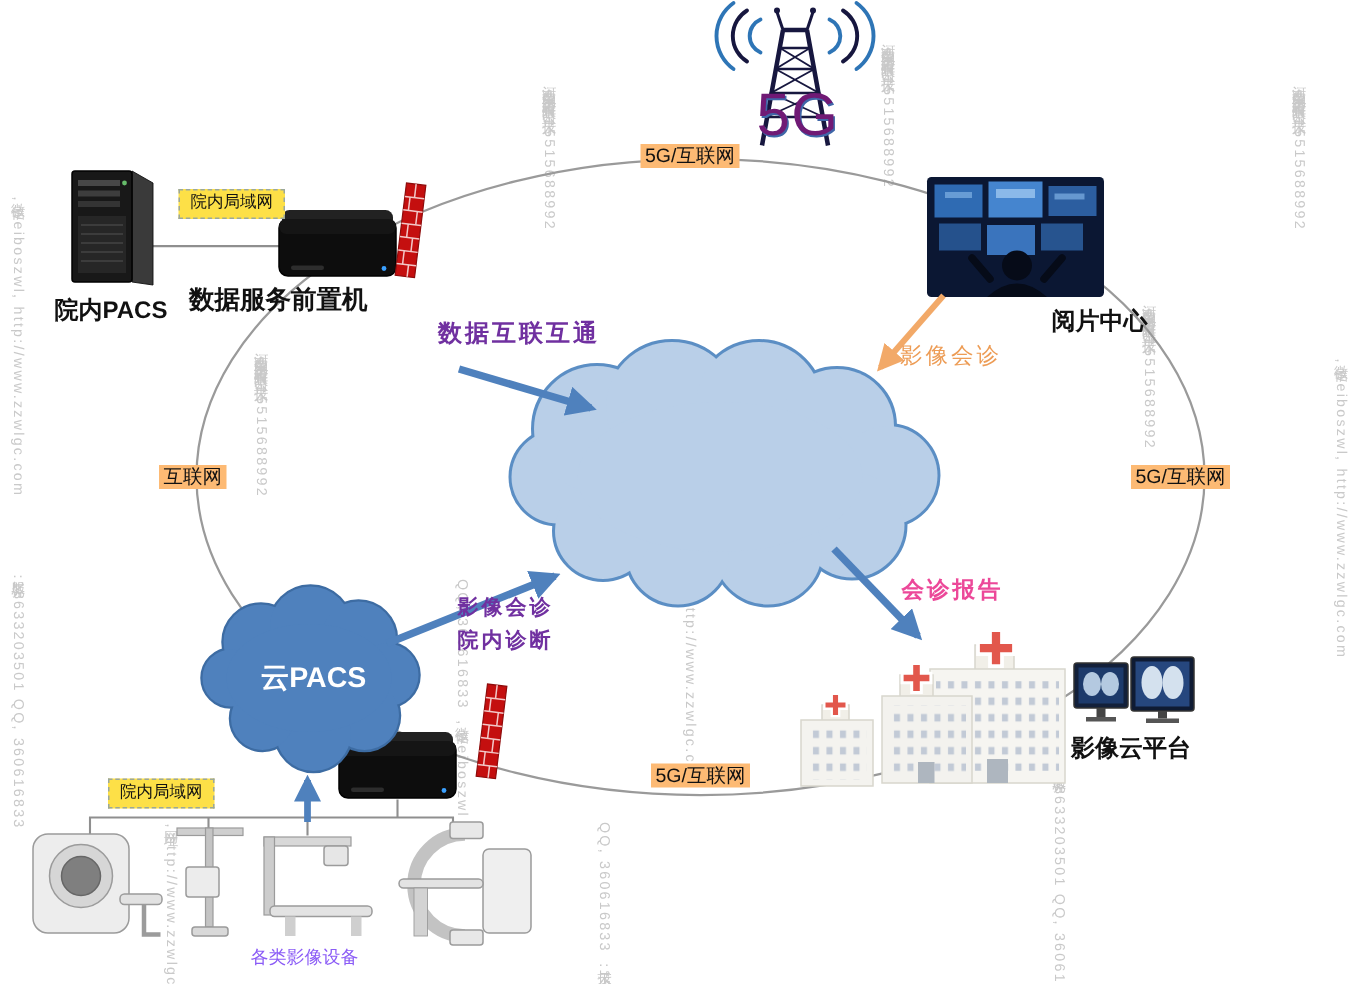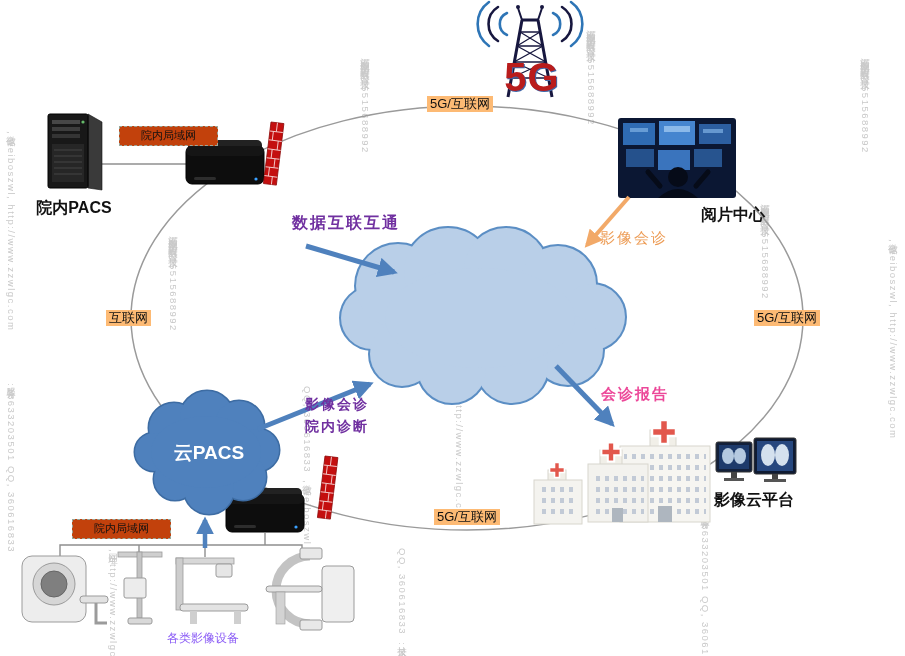--- a/index.html
+++ b/index.html
@@ -4,32 +4,32 @@
 <style>
   html,body{margin:0;padding:0;background:#fff;}
   #stage{
     position:relative;width:905px;height:656px;overflow:hidden;background:#fff;
     font-family:"Liberation Sans","DejaVu Sans",sans-serif;
   }
   #gfx{position:absolute;left:0;top:0;z-index:1;}
   .lbl{position:absolute;z-index:5;color:#111;white-space:nowrap;line-height:1.25;}
   .bold{font-weight:bold;}
   .bg{background:#fdba74;padding:0 3px;}
-  .dashed{border:1px dashed #9ba89b;padding:2px 21px;font-size:11px;background:#c2410c;}
+  .dashed{border:1px dashed #9ba89b;padding:2px 7px;font-size:11px;background:#fde047;}
   .purple{color:#7030a0;letter-spacing:2px;}
   .orange{color:#ed9c55;letter-spacing:2px;}
   .red{color:#ec4899;letter-spacing:2px;}
   .white{color:#fff;}
   .center{text-align:center;}
   .wm{
     position:absolute;z-index:0;writing-mode:vertical-rl;
     font-size:9.5px;color:#c9c9c9;letter-spacing:1.5px;white-space:nowrap;
   }
   .fivegtxt{
-    font-size:40px;font-weight:700;color:#b91c1c;letter-spacing:1px;
+    font-size:40px;font-weight:400;color:#701a75;letter-spacing:1px;
     text-shadow:1px 1px 0 #3f66a8;
   }
 </style>
 </head>
 <body>
 
 <div id="stage">
 
   <div class="wm" style="left:4px;top:128px">微信, weiboszwl, http://www.zzwlgc.com</div>
   <div class="wm" style="left:4px;top:380px">服务:18633203501 QQ, 360616833</div>
@@ -276,20 +276,21 @@
       <line x1="205" y1="548" x2="205" y2="520" stroke="#4f81bd" stroke-width="4.5" marker-end="url(#ab)"></line>
       <line x1="629" y1="197" x2="587" y2="245" stroke="#f2a968" stroke-width="4" marker-end="url(#ao)"></line>
     </g>
   </svg>
 
   <div class="lbl bg" style="left:427px;top:96px;font-size:13px">5G/互联网</div>
   <div class="lbl center fivegtxt" style="left:494px;top:52px;width:76px">5G</div>
 
   <div class="lbl bold center" style="left:26px;top:198px;width:96px;font-size:16px">院内PACS</div>
   <div class="lbl dashed" style="left:119px;top:126px">院内局域网</div>
+  <div class="lbl bold" style="left:126px;top:189px;font-size:17px">数据服务前置机</div>
   <div class="lbl bold" style="left:701px;top:205px;font-size:16px">阅片中心</div>
 
   <div class="lbl bold purple" style="left:292px;top:213px;font-size:16px">数据互联互通</div>
   <div class="lbl orange" style="left:600px;top:229px;font-size:15px">影像会诊</div>
 
   <div class="lbl bg" style="left:106px;top:310px;font-size:13px">互联网</div>
   <div class="lbl bg" style="left:754px;top:310px;font-size:13px">5G/互联网</div>
 
   <div class="lbl bold white center" style="left:164px;top:441px;width:90px;font-size:19px">云PACS</div>
 

